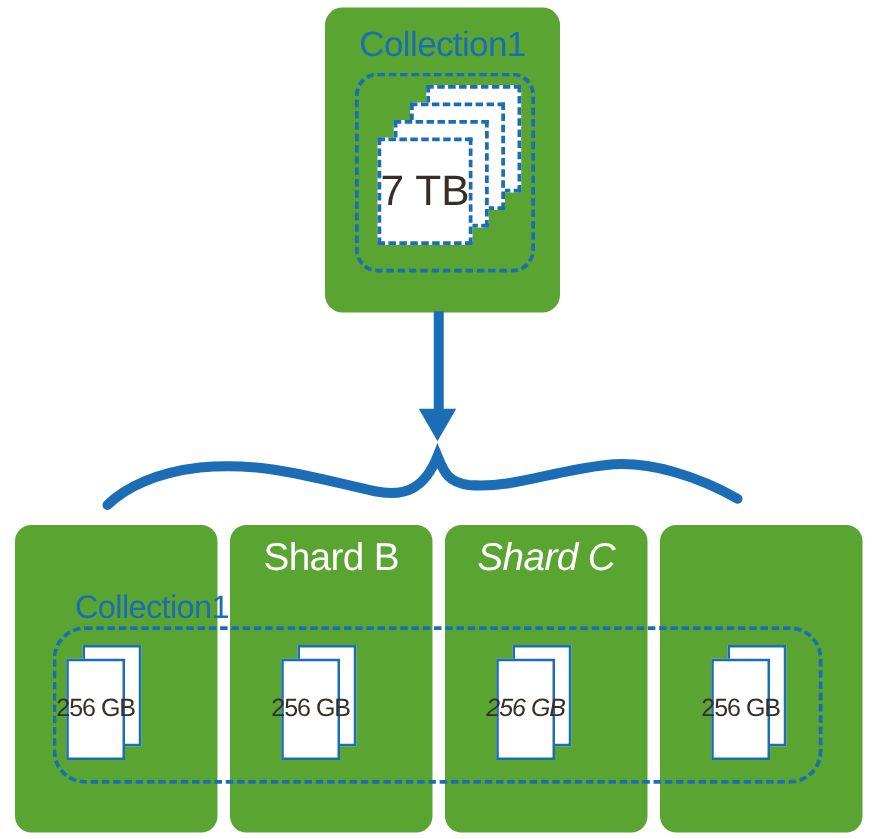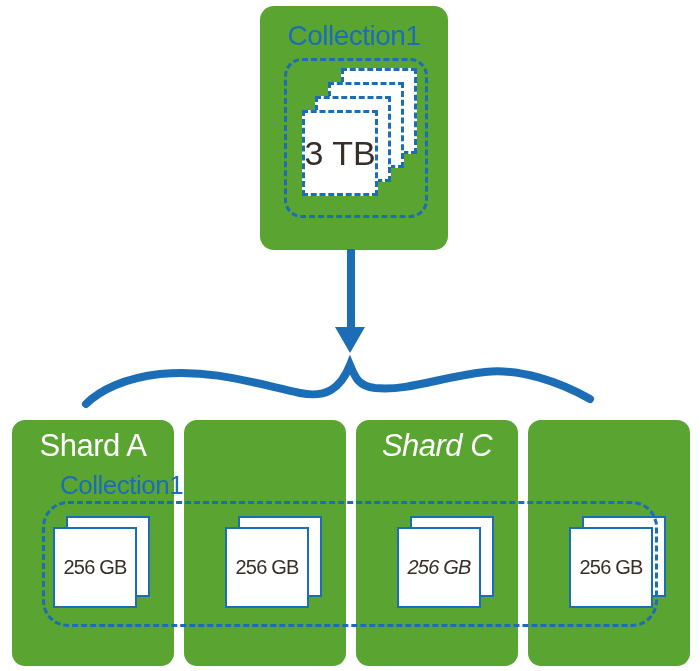--- a/index.html
+++ b/index.html
@@ -39,21 +39,21 @@
     box-sizing: border-box;
   }
 
   
   .page {
     position: absolute;
     background: var(--white);
     box-sizing: border-box;
   }
   .page.dashed { width: 76px; height: 86px; border: 3px dashed var(--blue); }
-  .page.solid  { width: 84px; height: 81px; border: 2px solid  var(--blue); }
+  .page.solid  { width: 47px; height: 81px; border: 2px solid  var(--blue); }
   .page.front  { display: flex; align-items: center; justify-content: center; }
 
   .doc-stack-top { position: absolute; left: 42px; top: 62px; width: 116px; height: 129px; }
   .doc-stack-top .p4 { left: 39px; top: 0; }
   .doc-stack-top .p3 { left: 26px; top: 14px; }
   .doc-stack-top .p2 { left: 13px; top: 28px; }
   .doc-stack-top .p1 { left: 0;    top: 42px; }
   .size-1tb { font-size: 34px; color: var(--dark); white-space: nowrap; }
 
   
@@ -117,49 +117,49 @@
 <div class="canvas">
 
   <div class="top-box">
     <div class="top-title">Collection1</div>
     <div class="top-dashed"></div>
     <div class="doc-stack-top">
       <div class="page dashed p4"></div>
       <div class="page dashed p3"></div>
       <div class="page dashed p2"></div>
       <div class="page dashed p1 front">
-        <span class="size-1tb">3 TB</span>
+        <span class="size-1tb">7 TB</span>
       </div>
     </div>
   </div>
 
   <div class="arrow-line"></div>
   <div class="arrow-head"></div>
 
   <svg class="brace" viewBox="0 0 580 70" aria-hidden="true">
     <path d="M 26 59
              C 40 45, 65 33, 100 29
              C 150 24, 190 37, 240 48
              C 265 53, 280 45, 290 20
              C 295 32, 298 41, 315 43
              C 350 46, 380 32, 425 27
              C 460 23, 500 37, 530 54"></path>
   </svg>
 
   <div class="shard-box shard-a">
-    <div class="shard-title">Shard A</div>
     <div class="doc-stack-shard">
       <div class="page solid back"></div>
       <div class="page solid front">
         <span class="size-256">256 GB</span>
       </div>
     </div>
   </div>
 
   <div class="shard-box shard-b">
+    <div class="shard-title">Shard B</div>
     <div class="doc-stack-shard">
       <div class="page solid back"></div>
       <div class="page solid front">
         <span class="size-256">256 GB</span>
       </div>
     </div>
   </div>
 
   <div class="shard-box shard-c">
     <div class="shard-title">Shard C</div>

